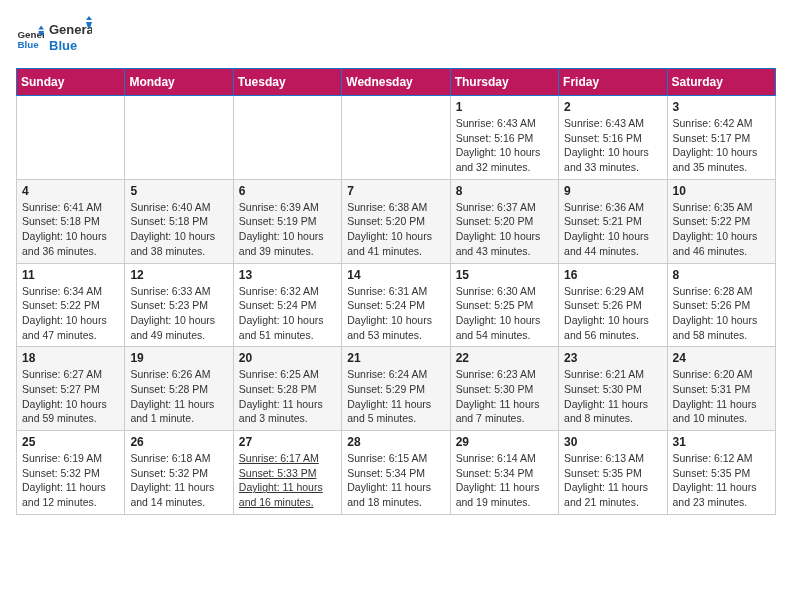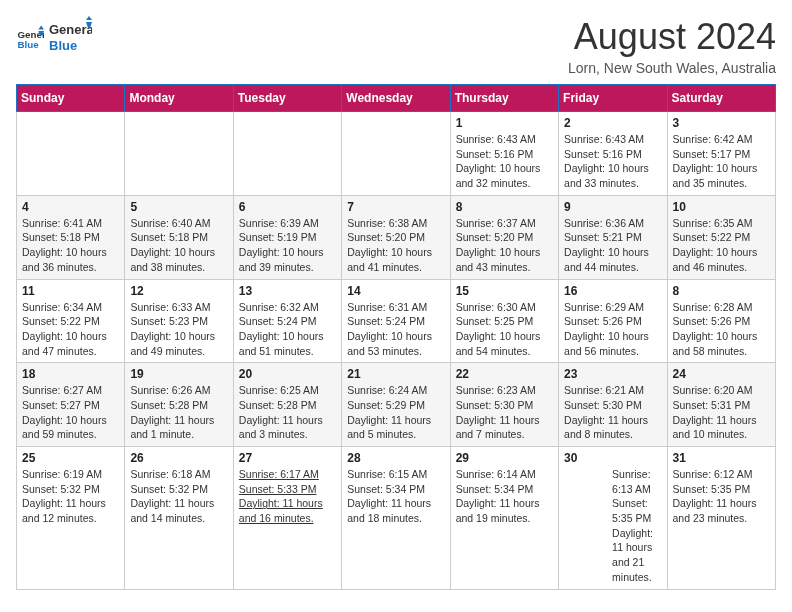--- a/index.html
+++ b/index.html
@@ -93,24 +93,20 @@
       <div style="display:flex; align-items:center; gap:4px;">
         <svg width="44" height="44" viewBox="0 0 44 44">
           <text x="1" y="18" font-family="Arial" font-size="13" font-weight="bold" fill="#333">General</text>
           <text x="1" y="34" font-family="Arial" font-size="13" font-weight="bold" fill="#1a73c8">Blue</text>
           <polygon points="38,4 44,4 41,0" fill="#1a73c8"></polygon>
           <polygon points="38,6 44,6 42,12 40,12" fill="#1a73c8"></polygon>
         </svg>
       </div>
     </div>
   </div>
-  <div class="title-area">
-    <div class="month-year">August 2024</div>
-    <div class="location">Lorn, New South Wales, Australia</div>
-  </div>
 </div>
 
 <table class="calendar">
   <thead>
     <tr>
       <th>Sunday</th>
       <th>Monday</th>
       <th>Tuesday</th>
       <th>Wednesday</th>
       <th>Thursday</th>
@@ -330,21 +326,21 @@
         </td>
         <td>
           <div class="day-num">29</div>
           <div class="day-info" style="white-space: pre-line;">Sunrise: 6:14 AM
 Sunset: 5:34 PM
 Daylight: 11 hours
 and 19 minutes.</div>
         </td>
         <td>
           <div class="day-num">30</div>
-          <div class="day-info" style="white-space: pre-line; margin-left: 48px;">Sunrise: 6:13 AM
+          <div class="day-info" style="white-space: pre-line;">Sunrise: 6:13 AM
 Sunset: 5:35 PM
 Daylight: 11 hours
 and 21 minutes.</div>
         </td>
         <td>
           <div class="day-num">31</div>
           <div class="day-info" style="white-space: pre-line;">Sunrise: 6:12 AM
 Sunset: 5:35 PM
 Daylight: 11 hours
 and 23 minutes.</div>

